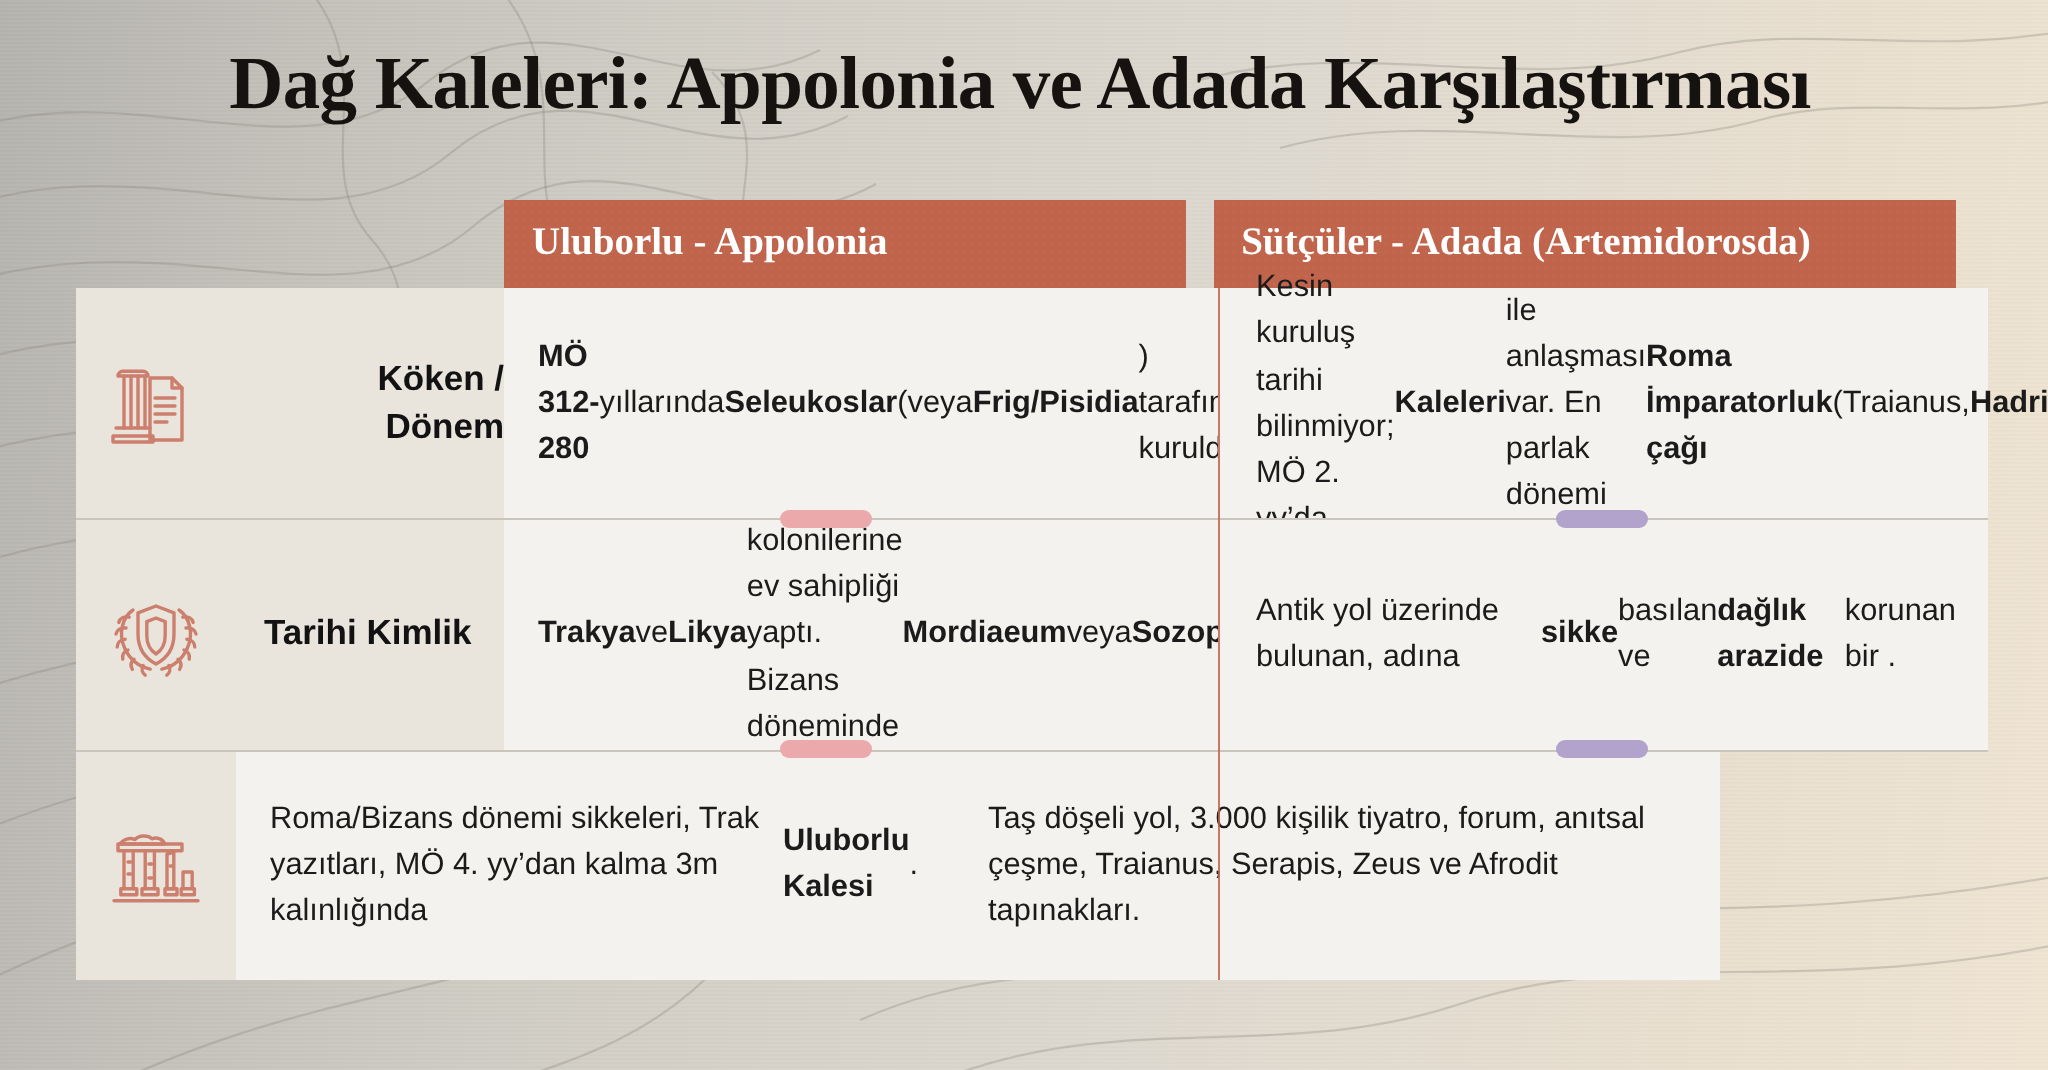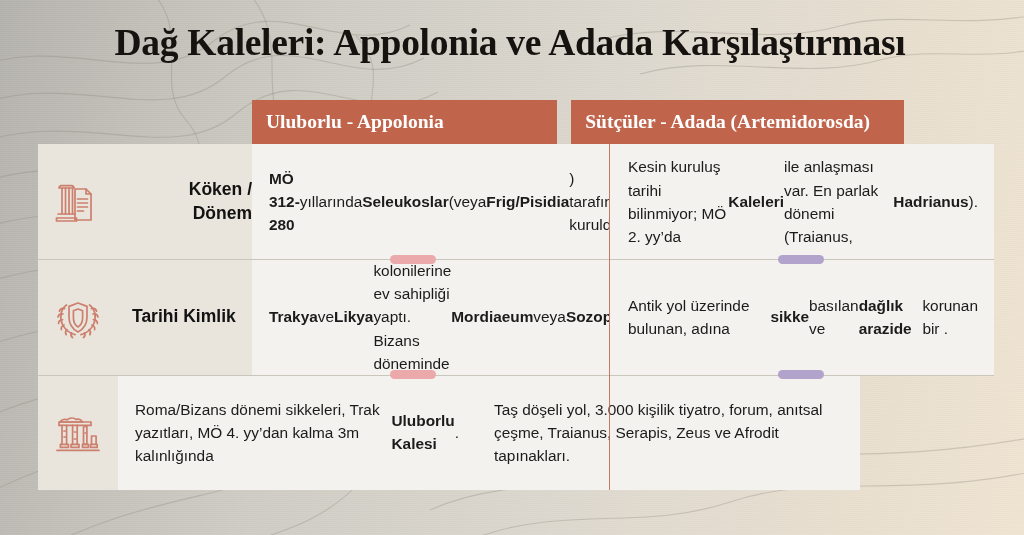--- a/index.html
+++ b/index.html
@@ -68,21 +68,21 @@
     top: 100px;
     width: 956px;
     height: 390px;
   }
 
   
   .thead {
     position: absolute;
     left: 214px;
     top: 0;
-    width: 652px;
+    width: 726px;
     height: 44px;
     display: flex;
   }
   .th {
     height: 44px;
     background: #c0644c;
     display: flex;
     align-items: center;
     padding-left: 14px;
     color: #ffffff;
@@ -239,21 +239,21 @@
           <path d="M6,11 h15 M6,11 a2.4,2.4 0 0 1 2.4,-2.4 h10.2 a2.4,2.4 0 0 1 2.4,2.4"></path>
           <path d="M9,11 v26 M12.5,11 v26 M16,11 v26 M19.5,11 v26"></path>
           <path d="M5,37 h17 M3.5,41 h20 v3 h-20 z"></path>
           <path d="M22,12 h11 l5,5 v26 h-16 z"></path>
           <path d="M33,12 v5 h5"></path>
           <path d="M24.5,22 h10 M24.5,26 h10 M24.5,30 h10 M24.5,34 h6"></path>
         </svg>
       </div>
       <div class="cell-label">Köken / Dönem</div>
       <div class="cell-text cell-left"><b>MÖ 312-280</b> yıllarında <b>Seleukoslar</b> (veya <b>Frig/Pisidia</b>) tarafından kuruldu.</div>
-      <div class="cell-text cell-right">Kesin kuruluş tarihi bilinmiyor; MÖ 2. yy’da <b>Kaleleri</b> ile anlaşması var. En parlak dönemi  (Traianus, <b>Hadrianus</b>).</div>
+      <div class="cell-text cell-right">Kesin kuruluş tarihi bilinmiyor; MÖ 2. yy’da <b>Kaleleri</b> ile anlaşması var. En parlak dönemi <b>Roma İmparatorluk çağı</b> (Traianus, <b>Hadrianus</b>).</div>
     </div>
 
     <div class="row">
       <div class="cell-icon">
         <svg class="icon" viewBox="0 0 50 50">
           <path d="M25,11 l9,3.4 v10.6 c0,8 -4.4,12.6 -9,15 c-4.6,-2.4 -9,-7 -9,-15 v-10.6 z"></path>
           <path d="M25,17 l4.6,1.8 v7 c0,5 -2.4,7.8 -4.6,9.2 c-2.2,-1.4 -4.6,-4.2 -4.6,-9.2 v-7 z"></path>
           <path d="M13.5,13 c-5.4,3.6 -7.4,12 -4.2,19 c2.6,5.8 7.6,9.4 12.8,10.6"></path>
           <path d="M11.6,16.6 c-2.6,-0.6 -4.6,0.6 -5.2,2.6 M10,22 c-2.6,-0.4 -4.6,1 -5,3 M9.6,27.6 c-2.4,0.2 -4,1.8 -4,3.9 M11,33 c-2,0.8 -3,2.6 -2.6,4.6 M14,37.6 c-1.6,1.4 -1.8,3.4 -0.8,5.1 M18.6,40.8 c-1,1.8 -0.5,3.7 1,4.8"></path>
           <path d="M36.5,13 c5.4,3.6 7.4,12 4.2,19 c-2.6,5.8 -7.6,9.4 -12.8,10.6"></path>

